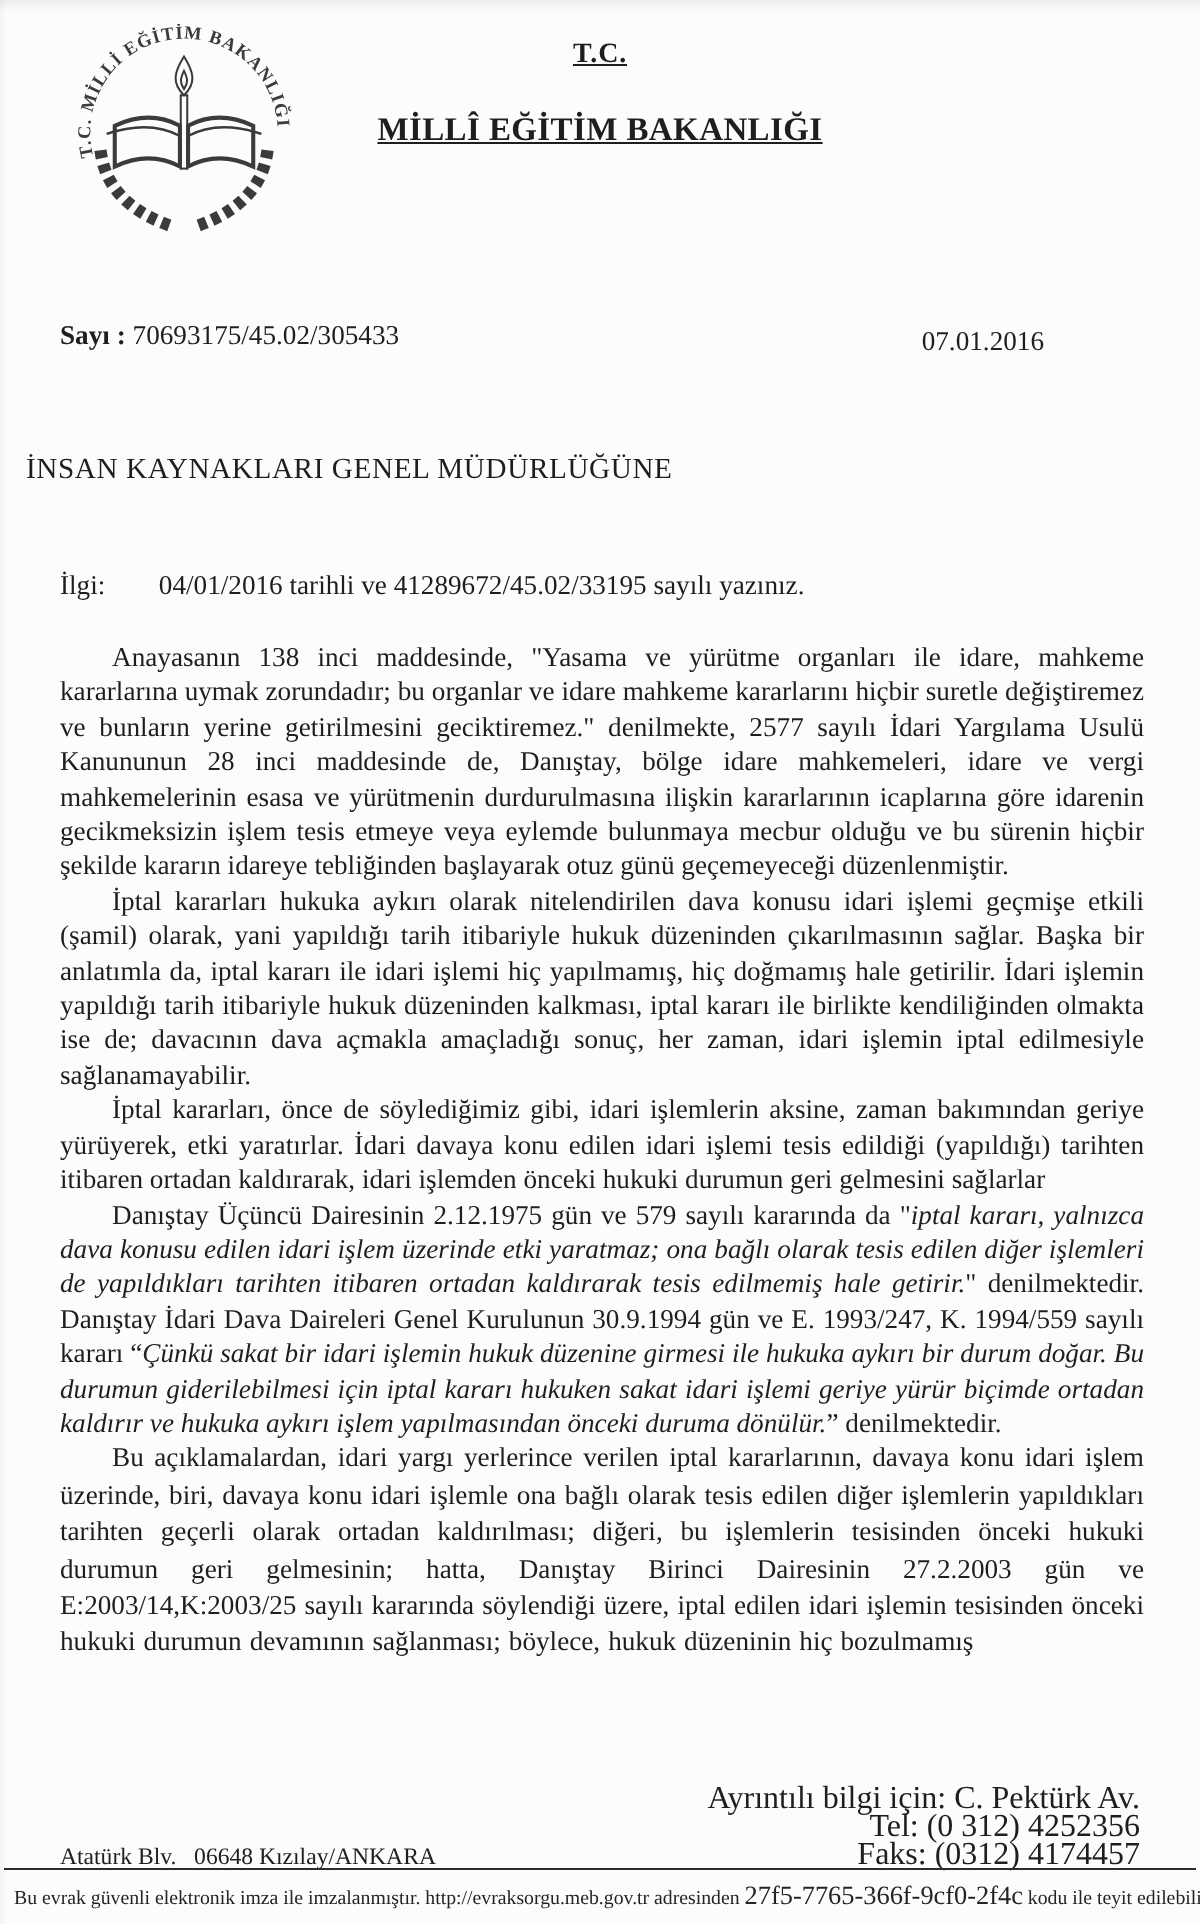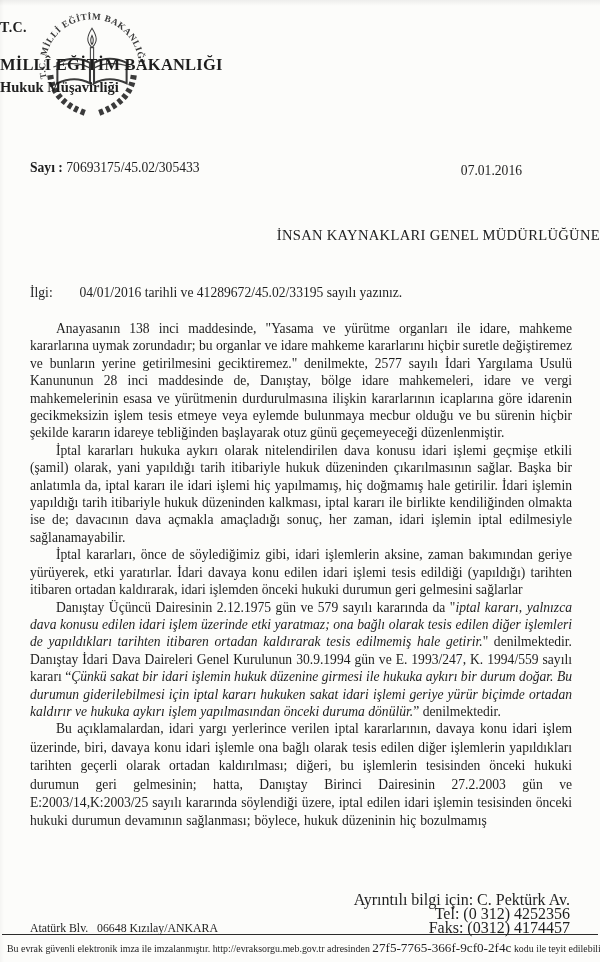--- a/index.html
+++ b/index.html
@@ -8,30 +8,30 @@
     background:#fcfcfa;color:#1e1e1e;
     font-family:"Liberation Serif","DejaVu Serif",serif;
   }
   .page::before{
     content:"";position:absolute;inset:0;pointer-events:none;
     background:linear-gradient(180deg,rgba(0,0,0,0.06),rgba(0,0,0,0) 6px),
                linear-gradient(90deg,rgba(0,0,0,0.03),rgba(0,0,0,0) 4px);
   }
   
   .seal{position:absolute;left:36px;top:12px;width:112px;height:112px;}
-  .lh-text{position:absolute;top:20px;left:0;right:0;}
+  .lh-text{position:absolute;top:20px;left:0;right:0;text-align:center;text-decoration:underline;}
   .lh-tc{font-size:14px;font-weight:bold;letter-spacing:0.4px;}
   .lh-ministry{font-size:16.5px;font-weight:bold;margin-top:19px;letter-spacing:0.2px;}
   .lh-dept{font-size:14.5px;font-weight:bold;margin-top:4px;}
   
   .meta{position:absolute;left:30px;top:158px;font-size:13.6px;line-height:19px;}
   .b{font-weight:bold;}
   .meta-date{position:absolute;right:78px;top:163px;font-size:13.6px;}
   
-  .recipient{position:absolute;top:227px;left:0;right:0;text-align:right;
+  .recipient{position:absolute;top:227px;left:13px;right:0;text-align:left;
     font-size:14.6px;letter-spacing:0.3px;}
   
   .reference{position:absolute;left:30px;top:285px;font-size:13.6px;}
   .ref-label{display:inline-block;width:46px;}
   
   .body{position:absolute;left:30px;right:28px;top:320px;}
   .para{margin:0;text-align:justify;text-indent:26px;font-size:13.6px;line-height:17.4px;}
   .para .it{font-style:italic;font-family:Liberation Serif, serif;}
   .para.wide{line-height:18.4px;word-spacing:0.6px;}
   
@@ -64,21 +64,20 @@
     <path d="M89 50 Q72 42 57 50 L57 70 Q72 62 89 70 Z" stroke-width="2"></path>
     <path d="M17 54 Q38 47 53 55 M93 54 Q72 47 57 55" stroke-width="1.2"></path>
 
     <path d="M14 62 Q17 88 48 99" stroke-width="6" stroke-dasharray="4 3"></path>
     <path d="M96 62 Q93 88 62 99" stroke-width="6" stroke-dasharray="4 3"></path>
   </svg>
 
   <div class="lh-text">
     <div class="lh-tc">T.C.</div>
     <div class="lh-ministry">MİLLÎ EĞİTİM BAKANLIĞI</div>
-    <div class="lh-dept">Hukuk Müşavirliği</div>
   </div>
 
   <div class="meta">
     <div>
       <span class="b">Sayı</span>
       <span class="b">:</span>
       <span>70693175/45.02/305433</span>
     </div>
   </div>
   <div class="meta-date">07.01.2016</div>

